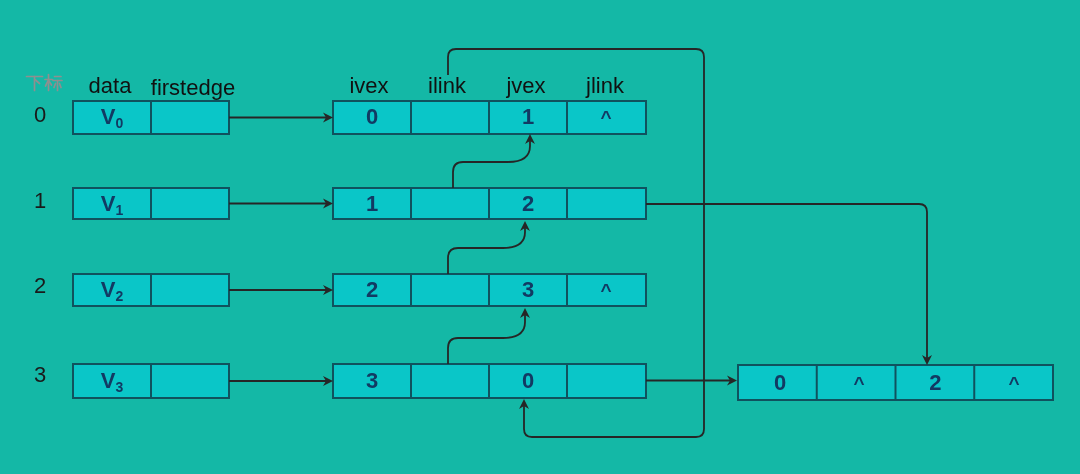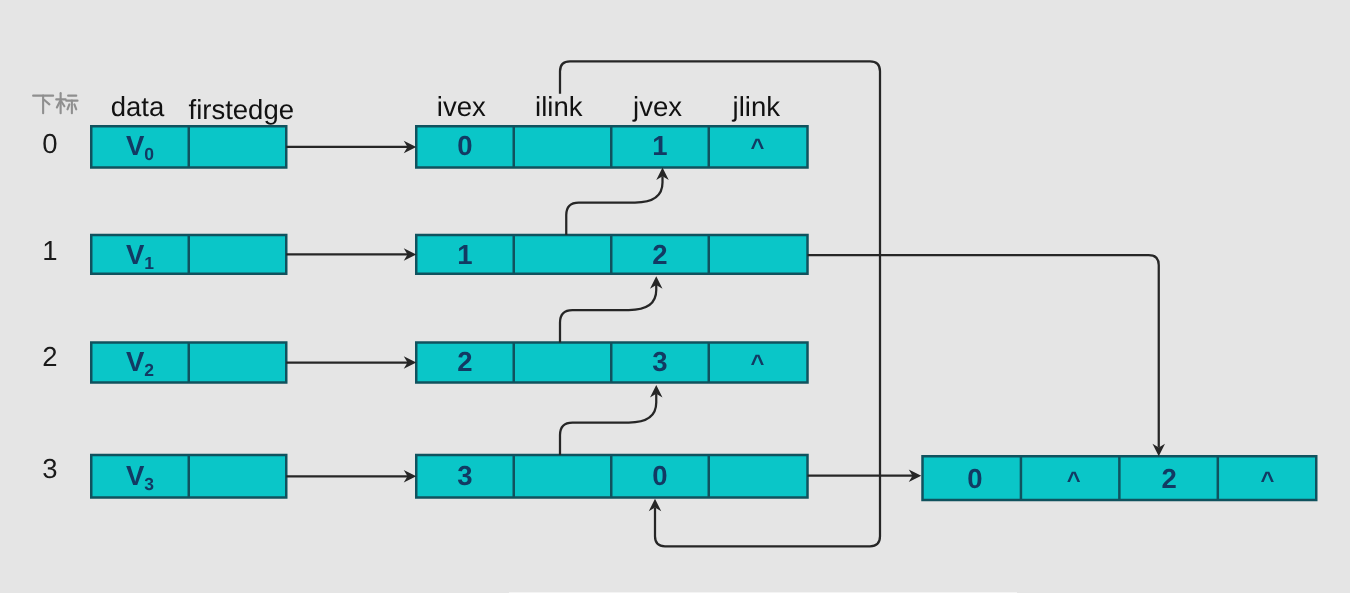--- a/index.html
+++ b/index.html
@@ -1,16 +1,16 @@
 <!DOCTYPE html>
 <html><head>
 <meta charset="utf-8">
 <style>
   html,body{margin:0;padding:0;background:#ffffff;}
-  .wrap{width:1080px;height:474px;position:relative;background:#e5e5e5;overflow:hidden;}
+  .wrap{width:1080px;height:474px;position:relative;background:#14b8a6;overflow:hidden;}
   svg{position:absolute;left:0;top:0;}
   text{font-family:"Liberation Sans",sans-serif;}
 </style>
 </head>
 <body>
 <div class="wrap">
 <svg width="1080" height="474" viewBox="0 0 1080 474">
   <defs></defs>
   <g fill="#0ac6c8" stroke="#10525e" stroke-width="2">
 

